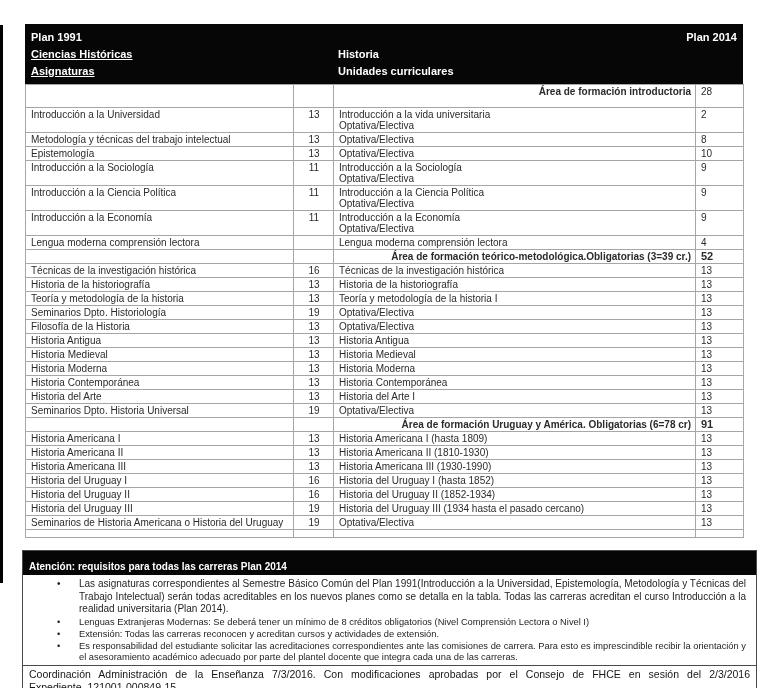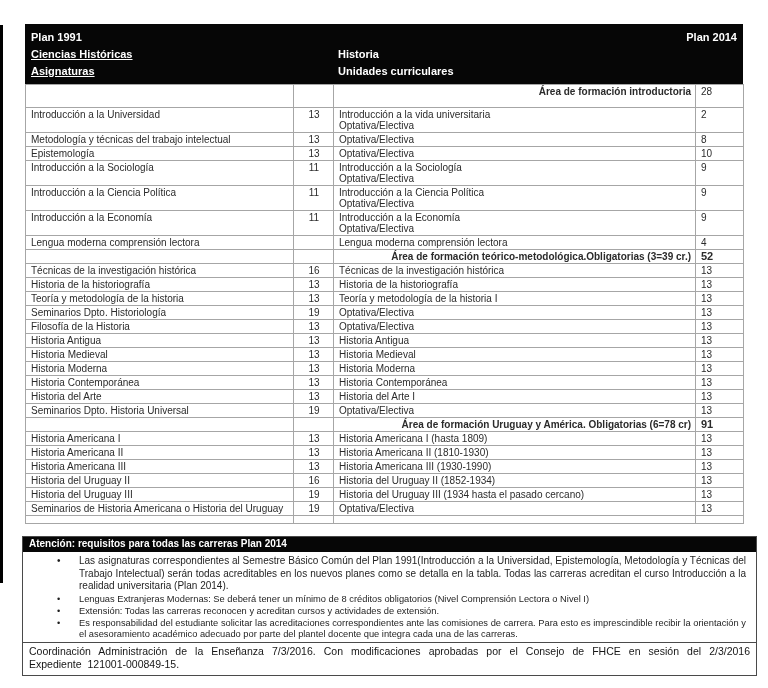--- a/index.html
+++ b/index.html
@@ -47,21 +47,21 @@
   tr.empty td { height:5px; }
   
   .notice {
     margin:12px 0 0 22px; width:735px;
     border:1px solid #4a4a4a; box-sizing:border-box;
     background:#fff;
   }
   .notice-bar {
     background:#060606; color:#fff;
     font-size:10px; font-weight:bold;
-    padding:1px 6px 2px; line-height:12px;
+    padding:10px 6px 2px; line-height:12px;
   }
   .notice ul { margin:3px 0 2px; padding:0 10px 0 56px; list-style:none; }
   .notice li {
     position:relative; font-size:9.3px; line-height:11px;
     text-align:justify; margin:1px 0; color:#1e1e1e;
   }
   .notice li::before { content:"\2022"; position:absolute; left:-22px; }
   .notice li:first-child { font-size:10px; line-height:12.5px; }
   .ital { }
   .footer-box {
@@ -291,20 +291,28 @@
         </tr>
         <tr class="course">
           <td class="c1">Historia Americana III</td>
           <td class="c2">13</td>
           <td class="c3">
             <div>Historia Americana III (1930-1990)</div>
           </td>
           <td class="c4">13</td>
         </tr>
         <tr class="course">
+          <td class="c1">Historia del Uruguay I</td>
+          <td class="c2">16</td>
+          <td class="c3">
+            <div>Historia del Uruguay I (hasta 1852)</div>
+          </td>
+          <td class="c4">13</td>
+        </tr>
+        <tr class="course">
           <td class="c1">Historia del Uruguay II</td>
           <td class="c2">16</td>
           <td class="c3">
             <div>Historia del Uruguay II (1852-1934)</div>
           </td>
           <td class="c4">13</td>
         </tr>
         <tr class="course">
           <td class="c1">Historia del Uruguay III</td>
           <td class="c2">19</td>

